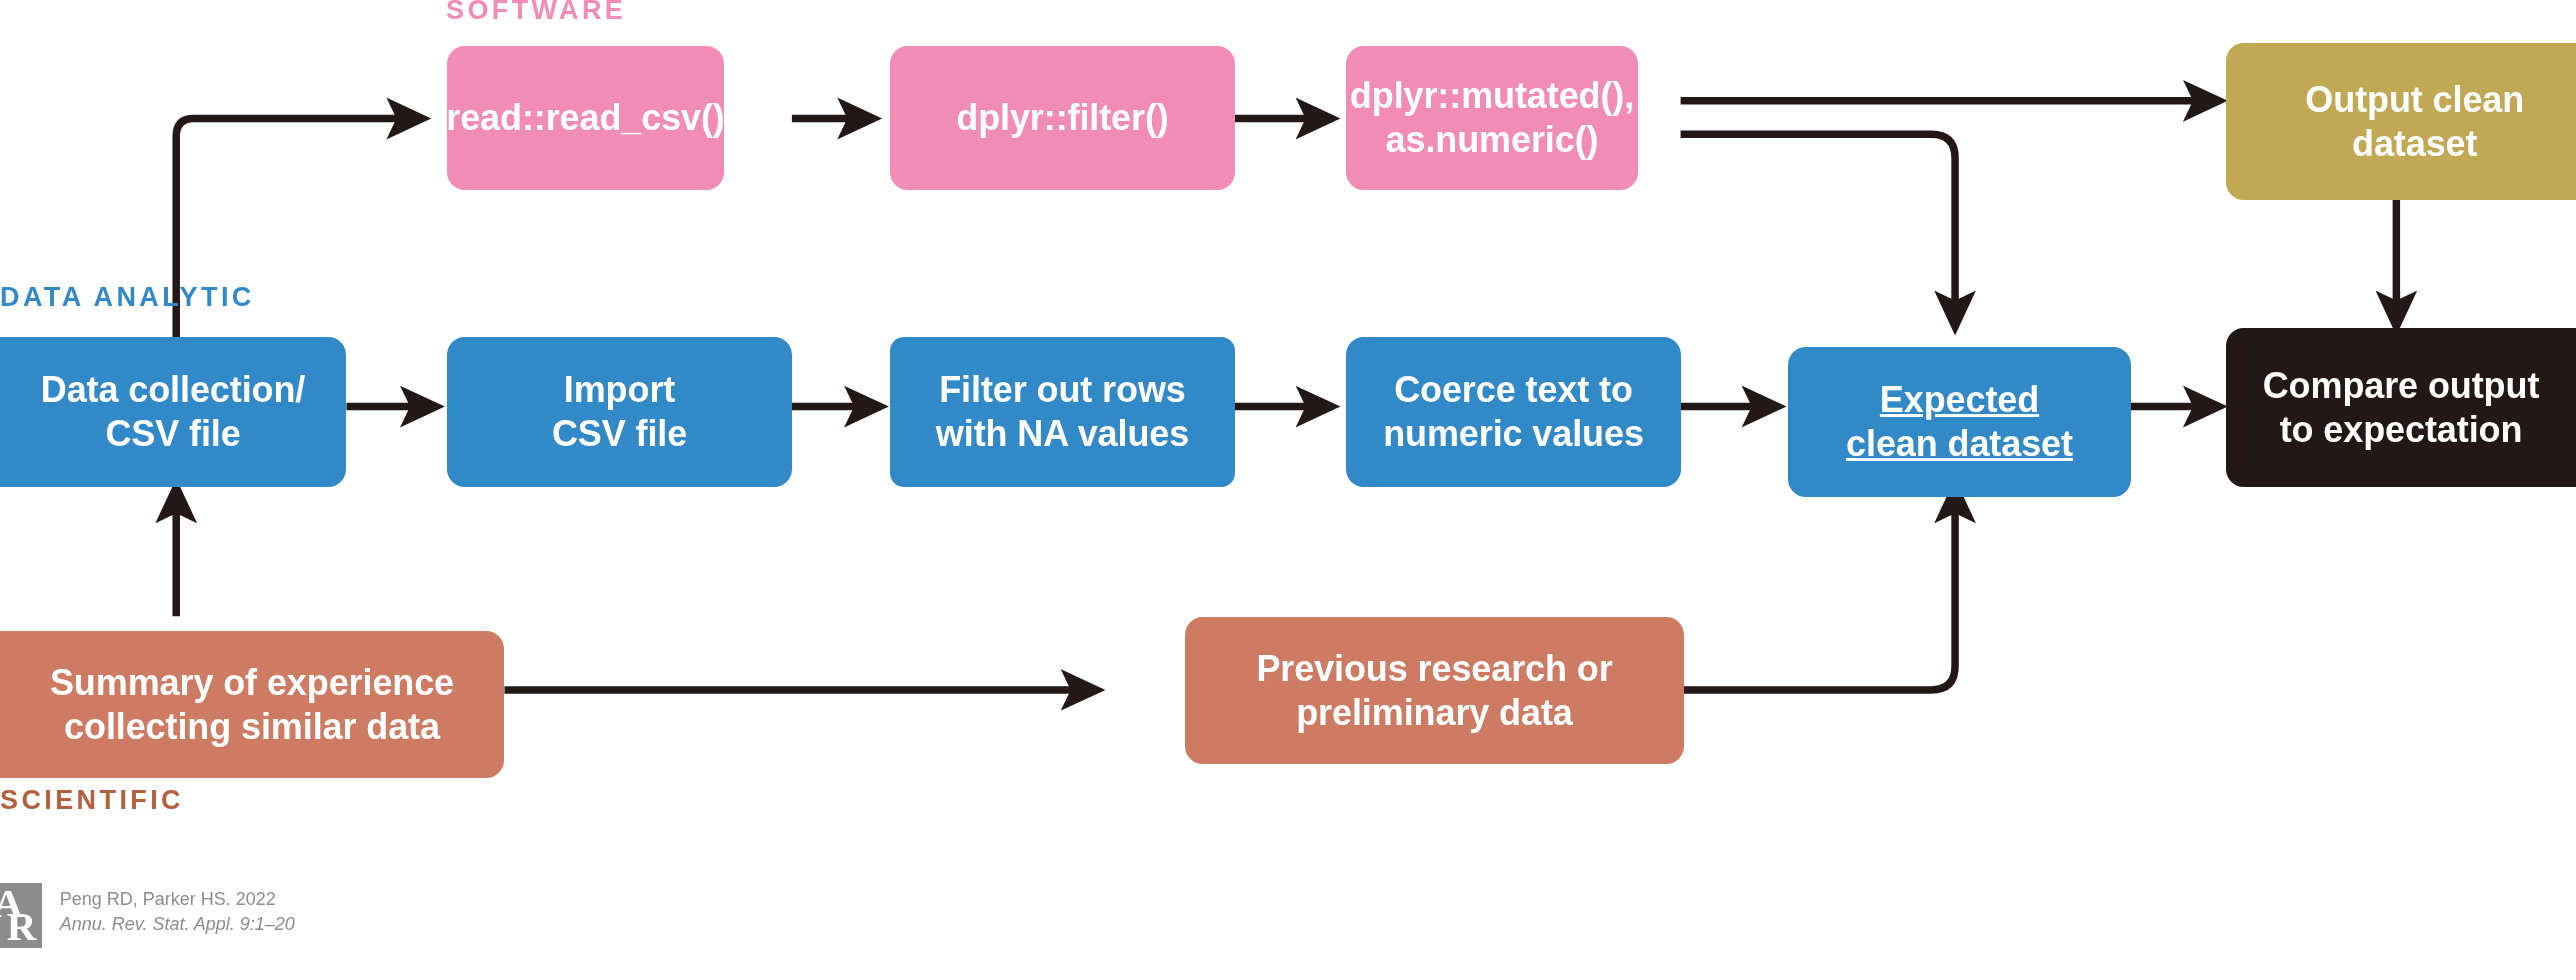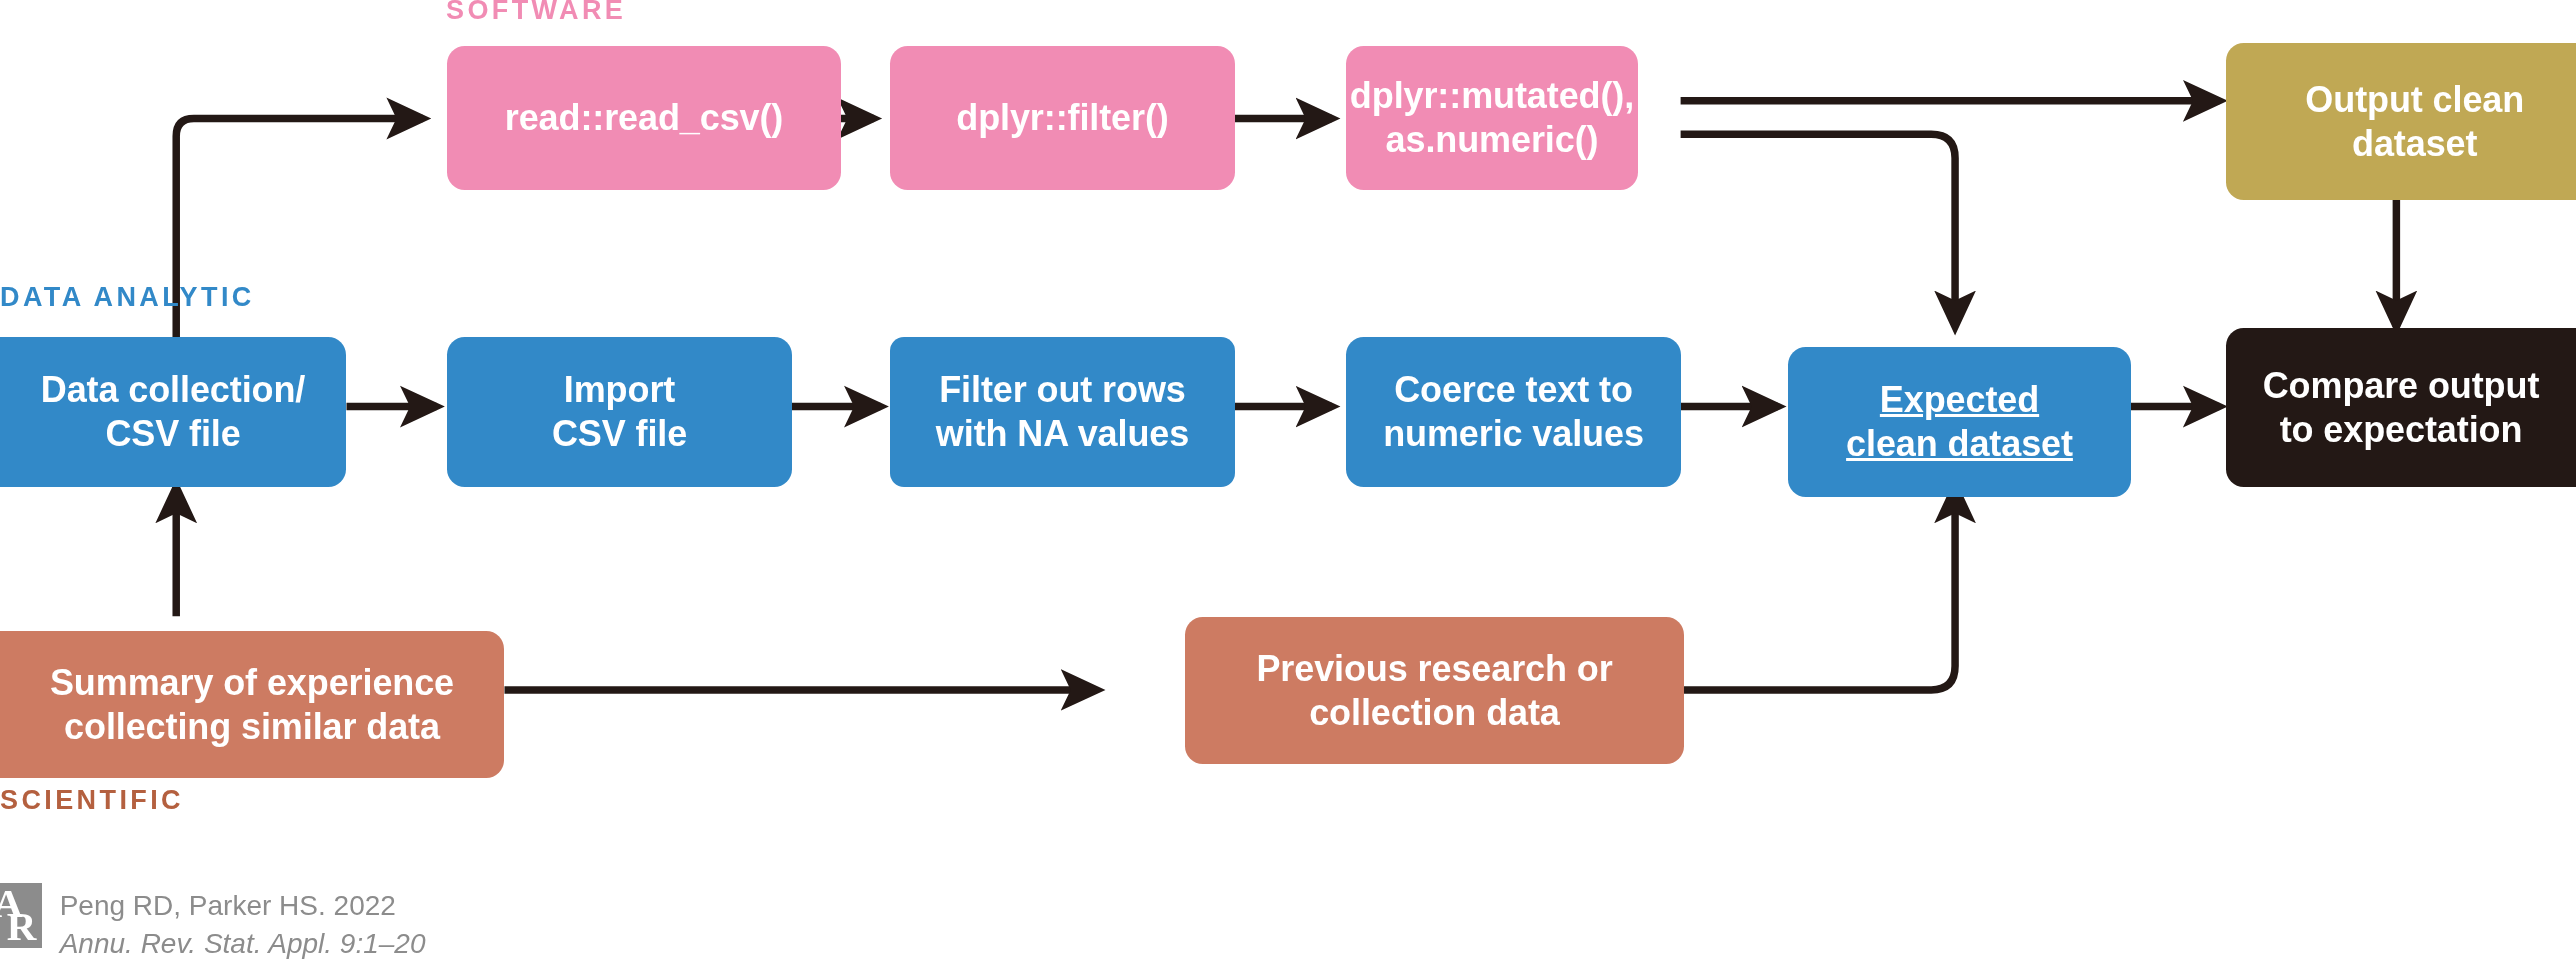--- a/index.html
+++ b/index.html
@@ -98,21 +98,21 @@
     font-weight: bold;
     font-size: 41px;
     line-height: 1;
   }
   #credit-mark .ar-a { left: -6.8px; top: 0px; }
   #credit-mark .ar-r { left: 6.8px;  top: 23px; }
 
   #credit-text {
     margin-left: 17.7px;
     color: #8c8c8c;
-    font-size: 28px;
+    font-size: 18px;
     line-height: 1.36;
     white-space: nowrap;
     padding-top: 4.1px;
   }
   #credit-text .line2 { font-style: italic; }
 </style>
 </head>
 <body>
 
 <div id="canvas">
@@ -154,21 +154,21 @@
       <path d="M 2472 1013 L 2835 1013 Q 2870 1013 2870 978 L 2870 715" marker-end="url(#arrow)"></path>
     </g>
   </svg>
 
   <div class="lane-label lane-software" style="left:446px; top:-5.5px;">SOFTWARE</div>
 
   <div class="lane-label lane-analytic" style="left:0px; top:282px;">DATA ANALYTIC</div>
 
   <div class="lane-label lane-scientific" style="left:0px; top:785px;">SCIENTIFIC</div>
 
-  <div class="node pink" style="left:447px; top:46px; width:394px; height:144px;">read::read_csv()</div>
+  <div class="node pink" style="left:447px; top:46px; width:277px; height:144px;">read::read_csv()</div>
 
   <div class="node pink" style="left:890px; top:46px; width:345px; height:144px;">dplyr::filter()</div>
 
   <div class="node pink" style="left:1346px; top:46px; width:292px; height:144px;">dplyr::mutated(),
 as.numeric()</div>
 
   <div class="node gold bleed-right" style="left:2226px; top:43px; width:350px; height:157px;">Output clean
 dataset</div>
 
   <div class="node blue bleed-left" style="left:0px; top:337px; width:346px; height:150px;">Data collection/
@@ -186,21 +186,21 @@
   <div class="node blue" style="left:1788px; top:347px; width:343px; height:150px;text-decoration:underline;">Expected
 clean dataset</div>
 
   <div class="node dark bleed-right" style="left:2226px; top:328px; width:350px; height:159px;">Compare output
 to expectation</div>
 
   <div class="node salmon bleed-left" style="left:0px; top:631px; width:504px; height:147px;">Summary of experience
 collecting similar data</div>
 
   <div class="node salmon" style="left:1185px; top:617px; width:499px; height:147px;">Previous research or
-collection data</div>
+preliminary data</div>
 
   <div id="credit">
     <div id="credit-mark">
       <span class="ar-a">A</span>
       <span class="ar-r">R</span>
     </div>
     <div id="credit-text">
       <div class="line1">Peng RD, Parker HS. 2022</div>
       <div class="line2">Annu. Rev. Stat. Appl. 9:1–20</div>
     </div>

